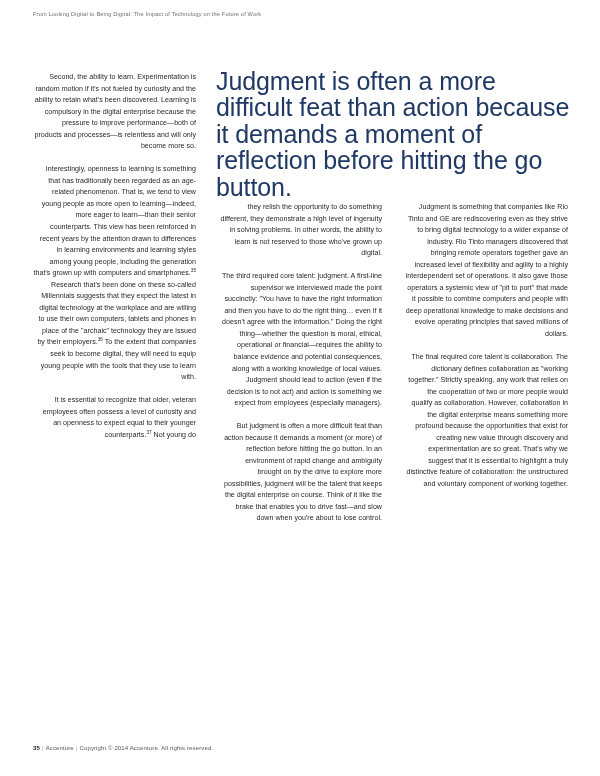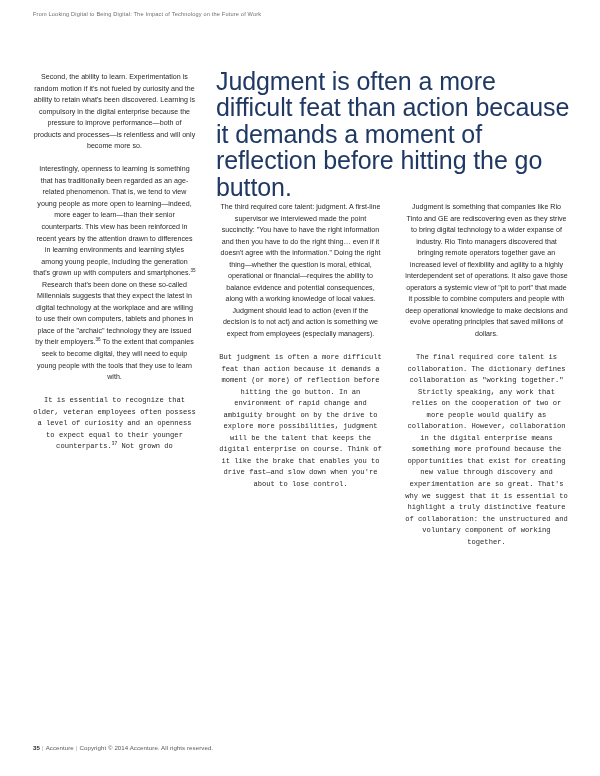--- a/index.html
+++ b/index.html
@@ -50,29 +50,29 @@
     height: 600px;
   }
   .col {
     position: absolute;
     top: 0;
     width: 163px;
     font-size: 7.1px;
     line-height: 11.55px;
     color: #231f20;
     letter-spacing: 0.02px;
-    text-align: center;
+    text-align: right;
   }
   .col-1 { left: 0px; }
   .col-2 { left: 186px; top: 130px; }
   .col-3 { left: 372px; top: 130px; }
   .col p {
     margin: 0 0 11.4px 0;
   }
-  .col p:last-child { margin-bottom: 0; font-family: Liberation Mono, monospace; }
+  .col p:last-child { margin-bottom: 0; }
   sup {
     font-size: 4.6px;
     vertical-align: super;
     line-height: 0;
   }
   .footer {
     position: absolute;
     left: 33px;
     top: 744px;
     font-size: 6.1px;
@@ -96,24 +96,25 @@
 
   <div class="running-head">From Looking Digital to Being Digital: The Impact of Technology on the Future of Work</div>
 
   <div class="headline">Judgment is often a more difficult feat than action because it demands a moment of reflection before hitting the go button.</div>
 
   <div class="columns">
 
     <div class="col col-1">
       <p>Second, the ability to learn. Experimentation is random motion if it's not fueled by curiosity and the ability to retain what's been discovered. Learning is compulsory in the digital enterprise because the pressure to improve performance—both of products and processes—is relentless and will only become more so.</p>
       <p><span>Interestingly, openness to learning is something that has traditionally been regarded as an age-related phenomenon. That is, we tend to view young people as more open to learning—indeed, more eager to learn—than their senior counterparts. This view has been reinforced in recent years by the attention drawn to differences in learning environments and learning styles among young people, including the generation that's grown up with computers and smartphones.</span><sup>35</sup> <span>Research that's been done on these so-called Millennials suggests that they expect the latest in digital technology at the workplace and are willing to use their own computers, tablets and phones in place of the "archaic" technology they are issued by their employers.</span><sup>36</sup> <span>To the extent that companies seek to become digital, they will need to equip young people with the tools that they use to learn with.</span></p>
-      <p><span>It is essential to recognize that older, veteran employees often possess a level of curiosity and an openness to expect equal to their younger counterparts.</span><sup>37</sup> <span>Not grown do</span></p>
+      <p><span>It is essential to recognize that older, veteran employees often possess a level of curiosity and an openness to expect equal to their younger counterparts.</span><sup>37</sup> <span>Not young do</span></p>
     </div>
 
     <div class="col col-2">
+      <p>they relish the opportunity to do something different, they demonstrate a high level of ingenuity in solving problems. In other words, the ability to learn is not reserved to those who've grown up digital.</p>
       <p>The third required core talent: judgment. A first-line supervisor we interviewed made the point succinctly: "You have to have the right information and then you have to do the right thing… even if it doesn't agree with the information." Doing the right thing—whether the question is moral, ethical, operational or financial—requires the ability to balance evidence and potential consequences, along with a working knowledge of local values. Judgment should lead to action (even if the decision is to not act) and action is something we expect from employees (especially managers).</p>
       <p>But judgment is often a more difficult feat than action because it demands a moment (or more) of reflection before hitting the go button. In an environment of rapid change and ambiguity brought on by the drive to explore more possibilities, judgment will be the talent that keeps the digital enterprise on course. Think of it like the brake that enables you to drive fast—and slow down when you're about to lose control.</p>
     </div>
 
     <div class="col col-3">
       <p>Judgment is something that companies like Rio Tinto and GE are rediscovering even as they strive to bring digital technology to a wider expanse of industry. Rio Tinto managers discovered that bringing remote operators together gave an increased level of flexibility and agility to a highly interdependent set of operations. It also gave those operators a systemic view of "pit to port" that made it possible to combine computers and people with deep operational knowledge to make decisions and evolve operating principles that saved millions of dollars.</p>
       <p>The final required core talent is collaboration. The dictionary defines collaboration as "working together." Strictly speaking, any work that relies on the cooperation of two or more people would qualify as collaboration. However, collaboration in the digital enterprise means something more profound because the opportunities that exist for creating new value through discovery and experimentation are so great. That's why we suggest that it is essential to highlight a truly distinctive feature of collaboration: the unstructured and voluntary component of working together.</p>
     </div>
 
   </div>

